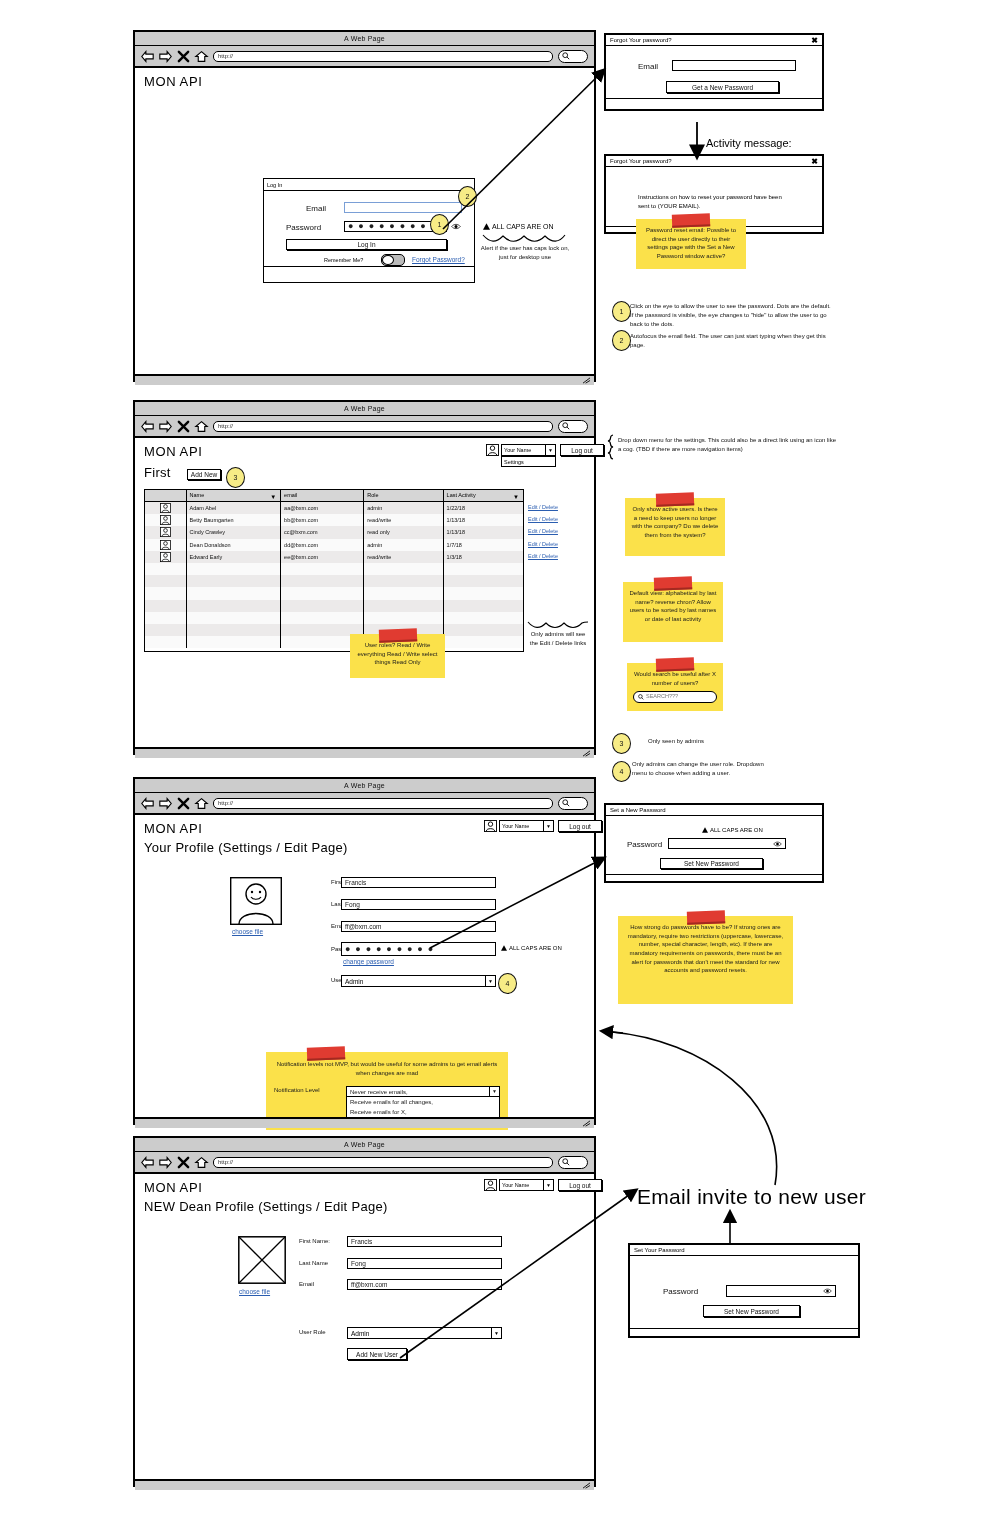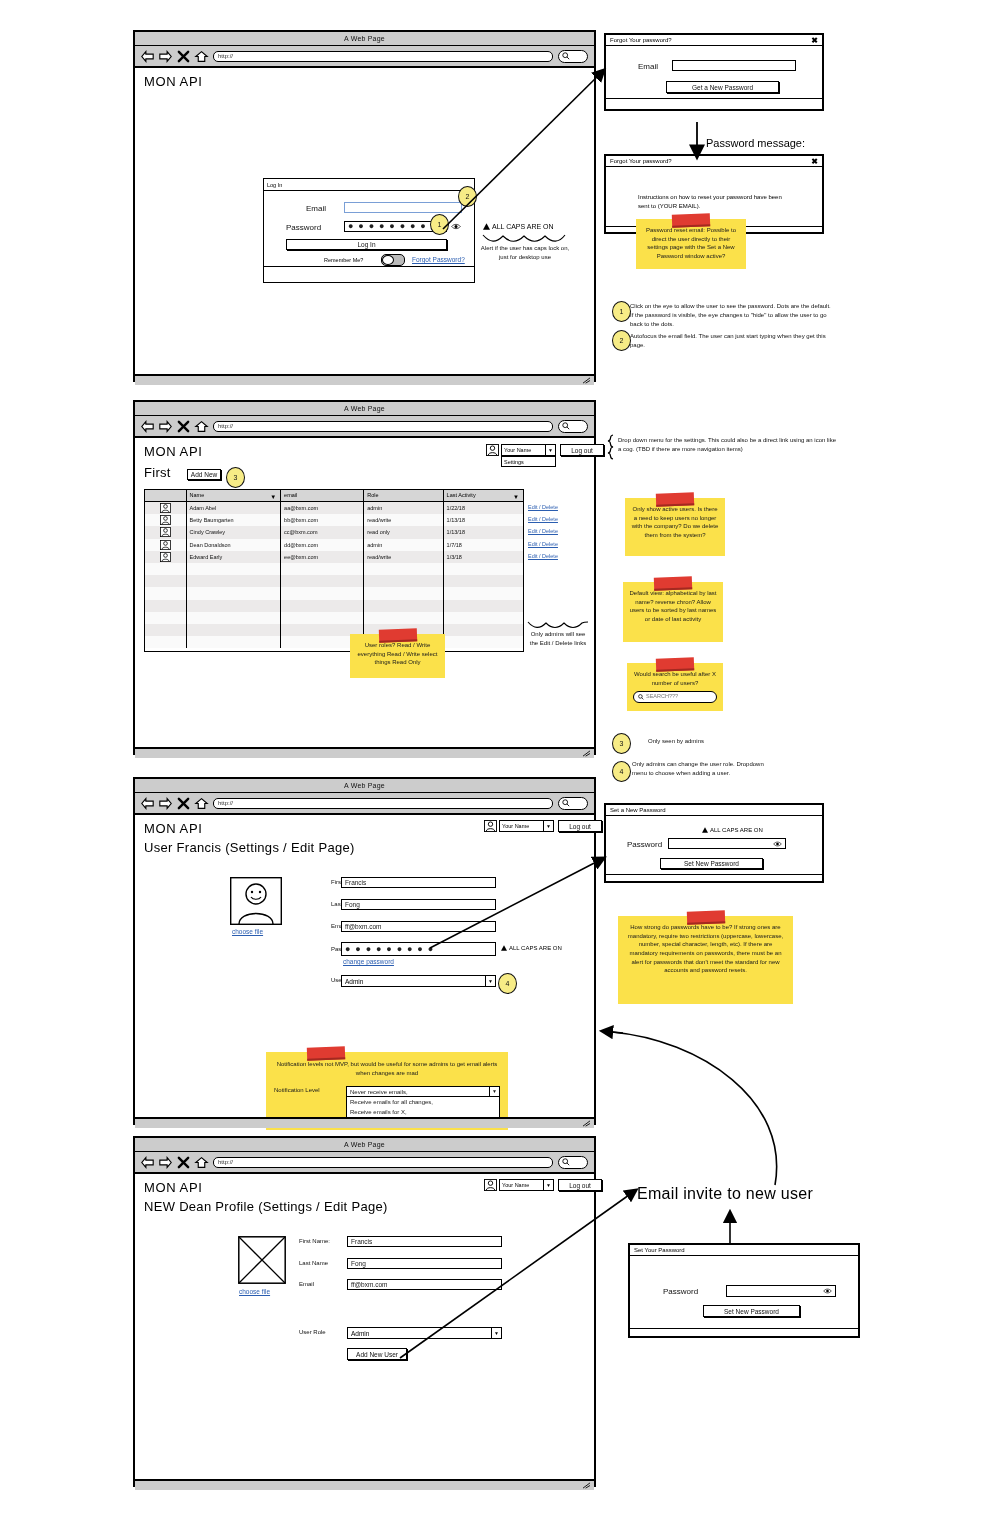--- a/index.html
+++ b/index.html
@@ -75,21 +75,21 @@
     position:absolute;top:-5px;left:50%;transform:translateX(-50%) rotate(-2deg);
     width:38px;height:11px;background:#e03b31;border-bottom:2px solid #a32920;
   }
   .callout{
     position:absolute;width:17px;height:19px;border-radius:50%;
     background:#f7ec86;border:1.5px solid #111;
     display:flex;align-items:center;justify-content:center;
     font-size:7px;color:#111;
   }
   .note{position:absolute;font-size:6px;line-height:1.5;color:#111;}
-  .bigtext{font-size:16px;letter-spacing:.3px;}
+  .bigtext{font-size:21px;letter-spacing:.3px;}
   .capswarn{font-size:7px;display:flex;align-items:center;gap:2px;}
 
   
   .tbl{position:absolute;border:1px solid #000;box-sizing:border-box;background:#fff;}
   .tr{display:flex;box-sizing:border-box;}
   .th{
     background:#d6d6d6;border-right:1px solid #000;border-bottom:1px solid #000;
     font-size:5.5px;padding:2px 3px;box-sizing:border-box;position:relative;
     display:flex;align-items:flex-start;
   }
@@ -225,21 +225,21 @@
     <div class="wf-input abs" style="left:66px;top:14px;width:124px;height:11px;border-width:1.4px;">
       <span></span>
     </div>
     <div class="wf-btn abs" style="left:60px;top:35px;width:113px;height:12px;border-width:1.3px;">
       <span>Get a New Password</span>
     </div>
   </div>
   <div class="dlg-foot"></div>
 </div>
 
-<div class="abs" style="left:706px;top:137px;font-size:11px;">Password message:</div>
+<div class="abs" style="left:706px;top:137px;font-size:11px;">Activity message:</div>
 
 <div class="dlg" style="left:604px;top:154px;width:220px;height:80px;">
   <div class="dlg-title">
     <span>Forgot Your password?</span>
     <span style="font-weight:bold;font-size:8px;">✖</span>
   </div>
   <div style="position:relative;height:59px;">
     <div class="abs" style="left:32px;top:26px;width:150px;font-size:6px;line-height:1.5;">Instructions on how to reset your password have been sent to (YOUR EMAIL).</div>
   </div>
   <div class="dlg-foot"></div>
@@ -545,21 +545,21 @@
       <path d="M2.5,12 C2.5,8.5 11.5,8.5 11.5,12" fill="none" stroke="#000" stroke-width="1"></path>
       </svg>
     <div class="abs wf-box" style="left:364px;top:5px;width:55px;height:12px;display:flex;align-items:center;">
       <span style="flex:1;font-size:5.5px;padding-left:2px;">Your Name</span>
       <span class="caret">▼</span>
     </div>
     <div class="abs wf-btn" style="left:423px;top:5px;width:44px;height:12px;border-width:1.3px;">
       <span>Log out</span>
     </div>
 
-    <div class="pagetitle abs" style="left:9px;top:25px;">User Francis (Settings / Edit Page)</div>
+    <div class="pagetitle abs" style="left:9px;top:25px;">Your Profile (Settings / Edit Page)</div>
 
     <svg class="abs" style="left:95px;top:62px;" width="52" height="48" viewBox="0 0 52 48">
       <rect x="0.7" y="0.7" width="50.6" height="46.6" fill="#fff" stroke="#000" stroke-width="1.4"></rect>
       <circle cx="26" cy="17" r="10" fill="none" stroke="#000" stroke-width="1.4"></circle>
       <circle cx="22" cy="15" r="1.2" fill="#000"></circle>
         <circle cx="30" cy="15" r="1.2" fill="#000"></circle>
       <path d="M21,20 C23,23 29,23 31,20" fill="none" stroke="#000" stroke-width="1.2"></path>
       <path d="M9,47 C9,33 43,33 43,47" fill="none" stroke="#000" stroke-width="1.4"></path>
     </svg>
     <a class="lnk abs" style="left:97px;top:113px;">choose file</a>

